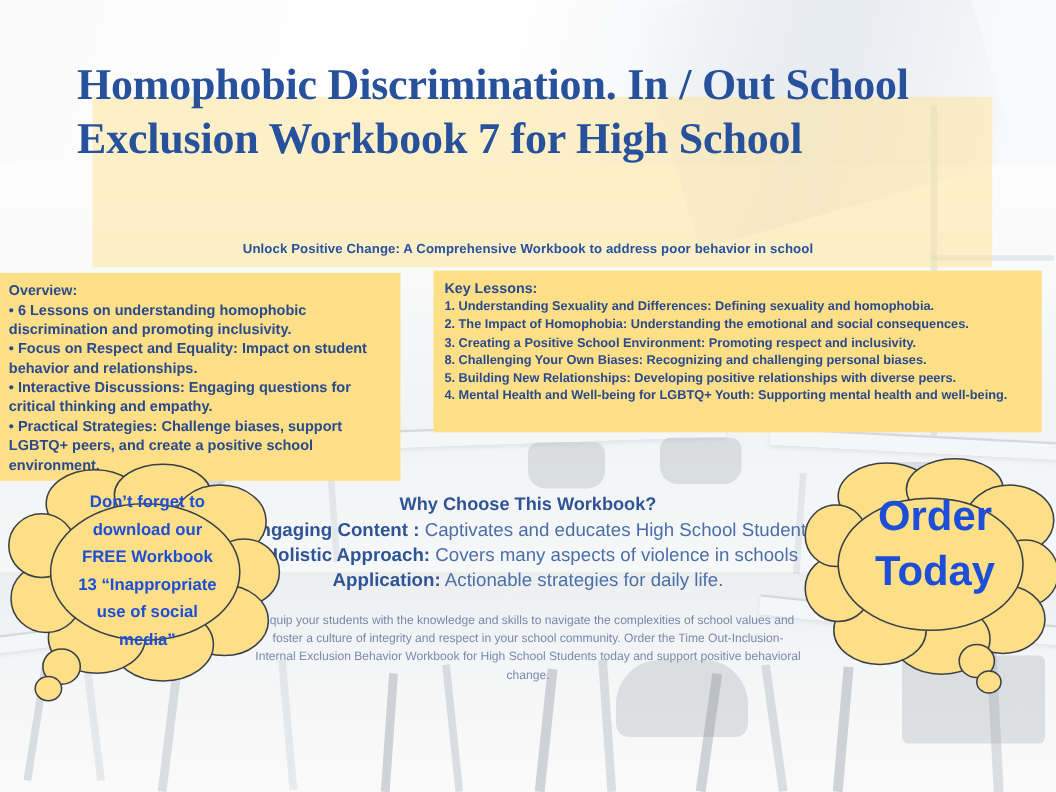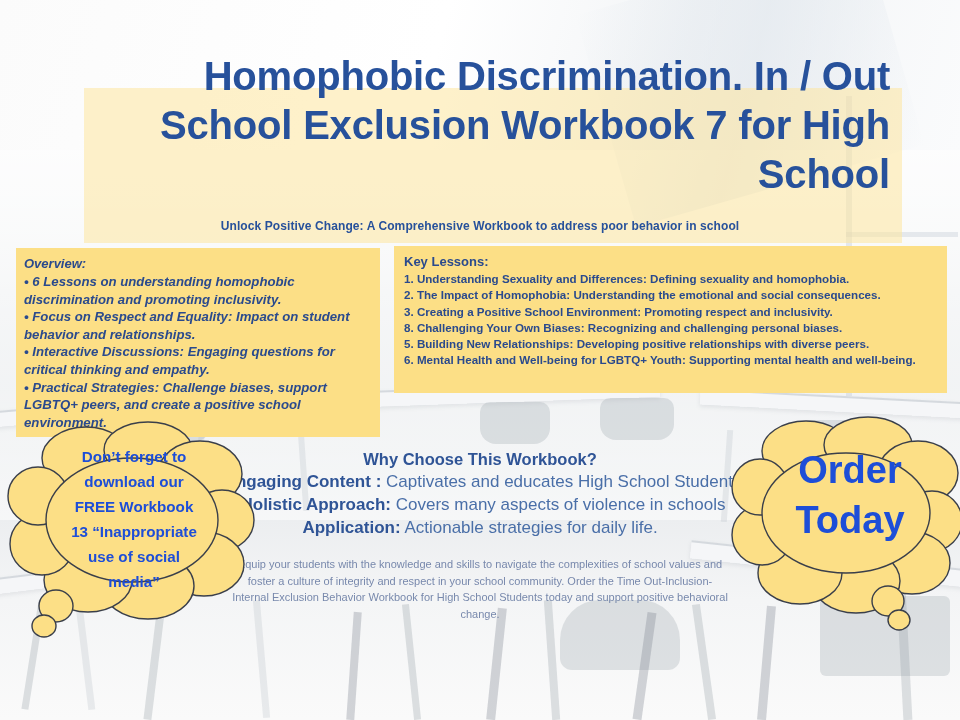--- a/index.html
+++ b/index.html
@@ -73,22 +73,22 @@
   .title-banner {
     position: absolute;
     left: 84px; top: 88px;
     width: 818px; height: 155px;
     background: rgba(253,230,158,0.55);
   }
   .title-text {
     position: absolute;
     left: 70px; top: 52px;
     width: 820px;
-    text-align: right;
-    font-family: Liberation Sans, sans-serif;
+    text-align: left;
+    font-family: Liberation Serif, serif;
     font-weight: bold;
     font-size: 40px;
     line-height: 49px;
     color: #27519b;
     letter-spacing: -0.2px;
   }
 
   
   .subtitle {
     position: absolute;
@@ -100,24 +100,23 @@
     letter-spacing: 0.1px;
   }
 
   
   .panel {
     position: absolute;
     background: #fcdf86;
     color: #2a4a8d;
   }
   #overview-panel {
-    left: 16px; top: 248px;
+    left: 0; top: 248px;
     width: 364px; height: 189px;
     padding: 7px 10px 0 8px;
-    font-style: italic;
   }
   #lessons-panel {
     left: 394px; top: 246px;
     width: 553px; height: 147px;
     padding: 7px 8px 12px 10px;
   }
   .panel-heading {
     font-size: 13px;
     font-weight: bold;
     line-height: 17px;
@@ -248,21 +247,21 @@
   </div>
 
   <div class="panel" id="lessons-panel">
     <div class="panel-heading">Key Lessons:</div>
     <div>
       <div class="kl-line">1. Understanding Sexuality and Differences: Defining sexuality and homophobia.</div>
       <div class="kl-line">2. The Impact of Homophobia: Understanding the emotional and social consequences.</div>
       <div class="kl-line">3. Creating a Positive School Environment: Promoting respect and inclusivity.</div>
       <div class="kl-line">8. Challenging Your Own Biases: Recognizing and challenging personal biases.</div>
       <div class="kl-line">5. Building New Relationships: Developing positive relationships with diverse peers.</div>
-      <div class="kl-line">6. Mental Health and Well-being for LGBTQ+ Youth: Supporting mental health and well-being.</div>
+      <div class="kl-line">4. Mental Health and Well-being for LGBTQ+ Youth: Supporting mental health and well-being.</div>
     </div>
   </div>
 
   <div class="why-block">
     <div class="why-heading">Why Choose This Workbook?</div>
     <div class="why-line">
       <span class="why-bullet">•</span><b>Engaging Content :</b><span> Captivates and educates High School Students</span>
     </div>
     <div class="why-line">
       <span class="why-bullet">•</span><b>Holistic Approach:</b><span> Covers many aspects of violence in schools</span>

